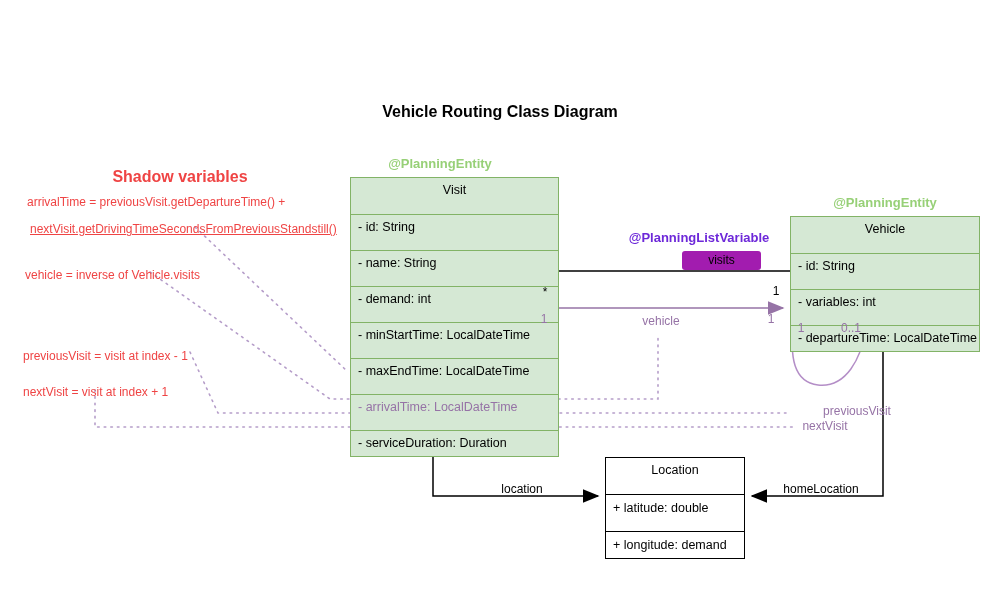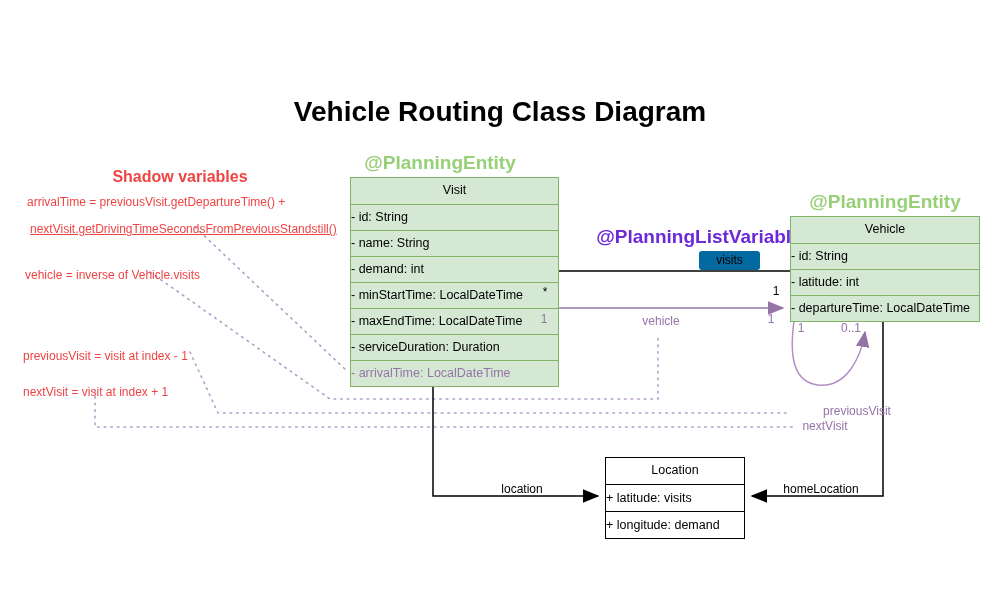--- a/index.html
+++ b/index.html
@@ -3,50 +3,50 @@
 <meta charset="utf-8">
 <style>
   html,body{margin:0;padding:0;}
   body{
     width:1000px;height:600px;position:relative;background:#ffffff;
     font-family:"Liberation Sans",sans-serif;overflow:hidden;
   }
   .abs{position:absolute;}
   .ctr{transform:translate(-50%,-50%);white-space:nowrap;}
   #title{
-    left:500px;top:112px;font-size:28px;font-weight:bold;color:#000;
+    left:500px;top:112px;font-size:16px;font-weight:bold;color:#000;
   }
   
   .shadow-header{
     left:180px;top:177px;font-size:16px;font-weight:bold;color:#ef4444;
   }
   .shadow-line{font-size:12px;color:#ef4444;white-space:nowrap;margin-top:13px;}
   
-  .ann{font-size:19px;font-weight:bold;}
+  .ann{font-size:13px;font-weight:bold;}
   .ann-green{color:#97d077;}
   .ann-orange{color:#6d28d9;}
   
   .uml{
     position:absolute;box-sizing:border-box;background:#d5e8d4;
     border:1px solid #82b366;font-size:12.5px;color:#000;
   }
   .uml .hd{
     height:26px;line-height:25px;text-align:center;
   }
   .uml .row{
-    height:26px;line-height:25px;
+    height:26px;line-height:25px;padding-left:7px;
     border-top:1px solid #82b366;box-sizing:border-box;
-    white-space:nowrap;overflow:hidden;
+    white-space:nowrap;overflow:hidden;margin-top:10px;
   }
   .uml.plain{background:#ffffff;border:1px solid #000;}
   .uml.plain .row{border-top:1px solid #000;height:27px;line-height:26px;}
   .row.purple{color:#9673a6;}
   
   #visits-tag{
-    left:699px;top:251px;width:61px;height:19px;background:#0369a1;
+    left:682px;top:251px;width:79px;height:19px;background:#a21caf;
     border-radius:3px;text-align:center;line-height:19px;font-size:12px;color:#000;
   }
   .mult{font-size:12px;color:#000;}
   .mult.purple, .edge-label.purple{color:#9673a6;}
   .edge-label{font-size:12px;color:#000;}
   svg{position:absolute;left:0;top:0;}
 </style>
 </head>
 <body>
 
@@ -91,34 +91,34 @@
 <div class="abs ctr ann ann-green" style="left:885px;top:202px;">@PlanningEntity</div>
 <div class="abs ctr ann ann-orange" style="left:699px;top:237px;">@PlanningListVariable</div>
 
 <div class="uml" style="left:350px;top:177px;width:209px;">
   <div class="hd">Visit</div>
   <div class="row">- id: String</div>
   <div class="row">- name: String</div>
   <div class="row">- demand: int</div>
   <div class="row">- minStartTime: LocalDateTime</div>
   <div class="row">- maxEndTime: LocalDateTime</div>
+  <div class="row purple">- arrivalTime: LocalDateTime</div>
   <div class="row">- serviceDuration: Duration</div>
-  <div class="row purple">- arrivalTime: LocalDateTime</div>
 </div>
 
 <div class="uml" style="left:790px;top:216px;width:190px;">
   <div class="hd">Vehicle</div>
   <div class="row">- id: String</div>
-  <div class="row">- latitude: int</div>
+  <div class="row">- variables: int</div>
   <div class="row">- departureTime: LocalDateTime</div>
 </div>
 
 <div class="uml plain" style="left:605px;top:457px;width:140px;">
   <div class="hd">Location</div>
-  <div class="row">+ latitude: visits</div>
+  <div class="row">+ latitude: double</div>
   <div class="row">+ longitude: demand</div>
 </div>
 
 <div class="abs" id="visits-tag">visits</div>
 
 <div class="abs ctr mult" style="left:545px;top:292px;">*</div>
 <div class="abs ctr mult" style="left:776px;top:291px;">1</div>
 <div class="abs ctr mult purple" style="left:544px;top:319px;">1</div>
 <div class="abs ctr edge-label purple" style="left:661px;top:321px;">vehicle</div>
 <div class="abs ctr mult purple" style="left:771px;top:319px;">1</div>

